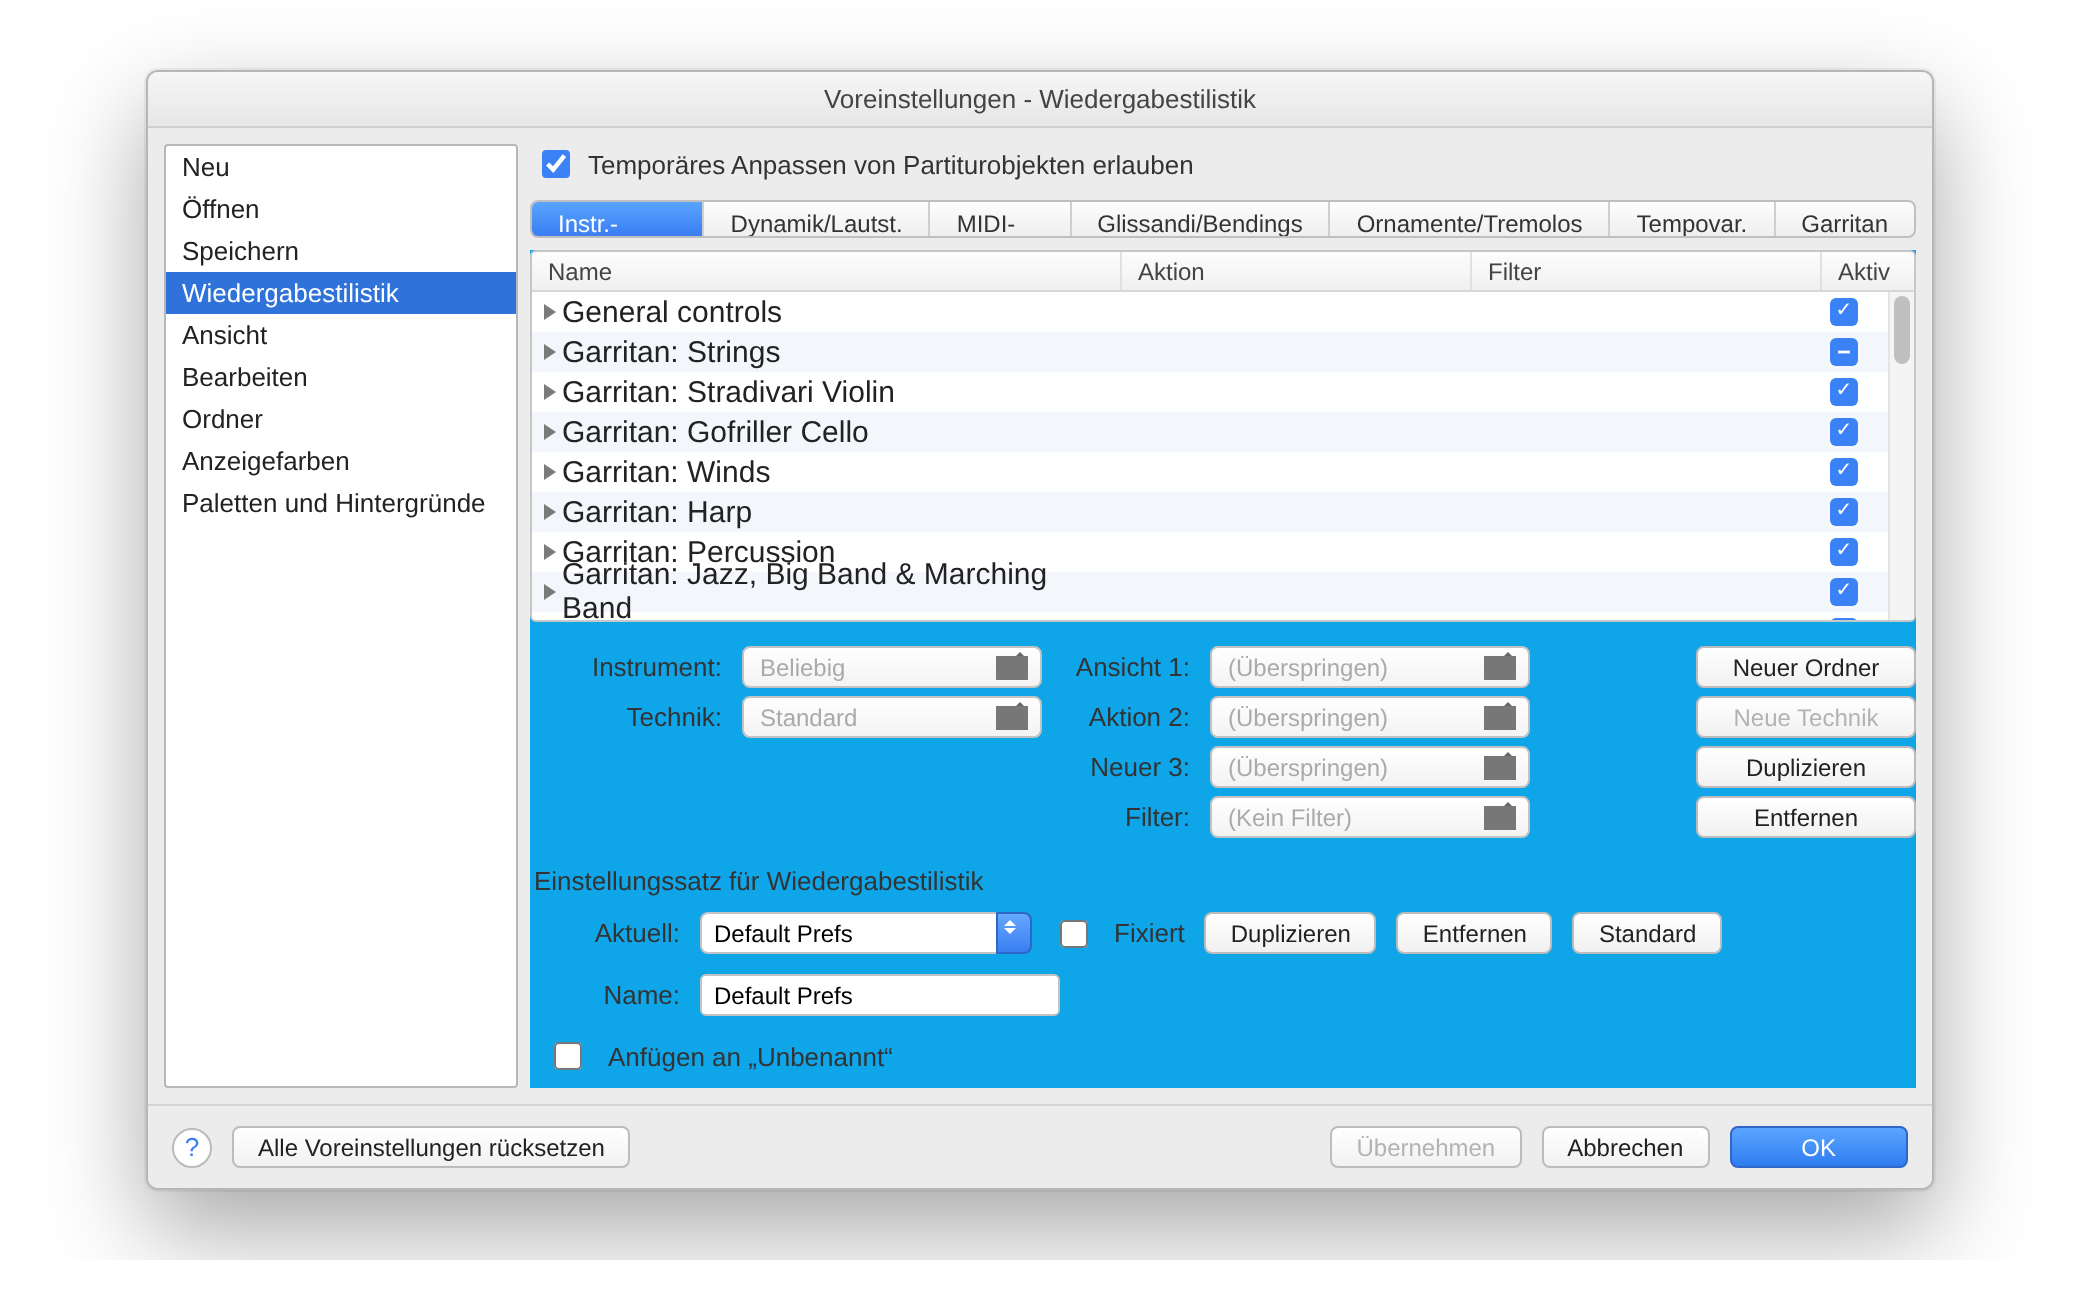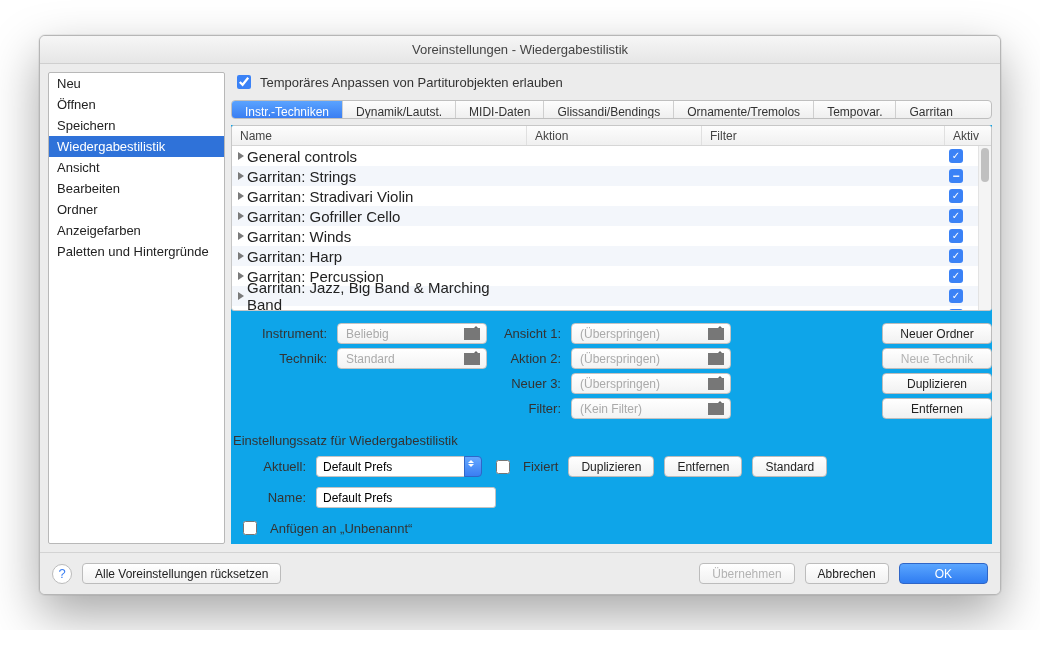--- a/index.html
+++ b/index.html
@@ -1,18 +1,18 @@
 <!DOCTYPE html>
 <html><head>
 <meta charset="utf-8">
 <style>
   * { box-sizing: border-box; }
   html, body { margin:0; padding:0; background:#fff; font-family:-apple-system,"Helvetica Neue",Arial,sans-serif; font-size:13px; color:#333; }
   .dialog {
-    position:relative; width:962px; height:560px; margin:35px auto; background:#ececec;
+    position:relative; width:894px; height:560px; margin:35px auto; background:#ececec;
     border:1px solid #b6b6b6; border-radius:6px; box-shadow:0 20px 50px rgba(0,0,0,0.35), 0 0 0 1px rgba(0,0,0,0.05);
     overflow:hidden;
   }
   .titlebar {
     height:28px; line-height:28px; text-align:center; font-size:13px; color:#444;
     background:linear-gradient(#f6f6f6,#e6e6e6); border-bottom:1px solid #cfcfcf;
   }
   .content { display:flex; height:calc(100% - 28px - 42px); }
   .sidebar {
     width:177px; margin:8px 6px 8px 8px; border:1px solid #b8b8b8; background:#fff; border-radius:2px;

